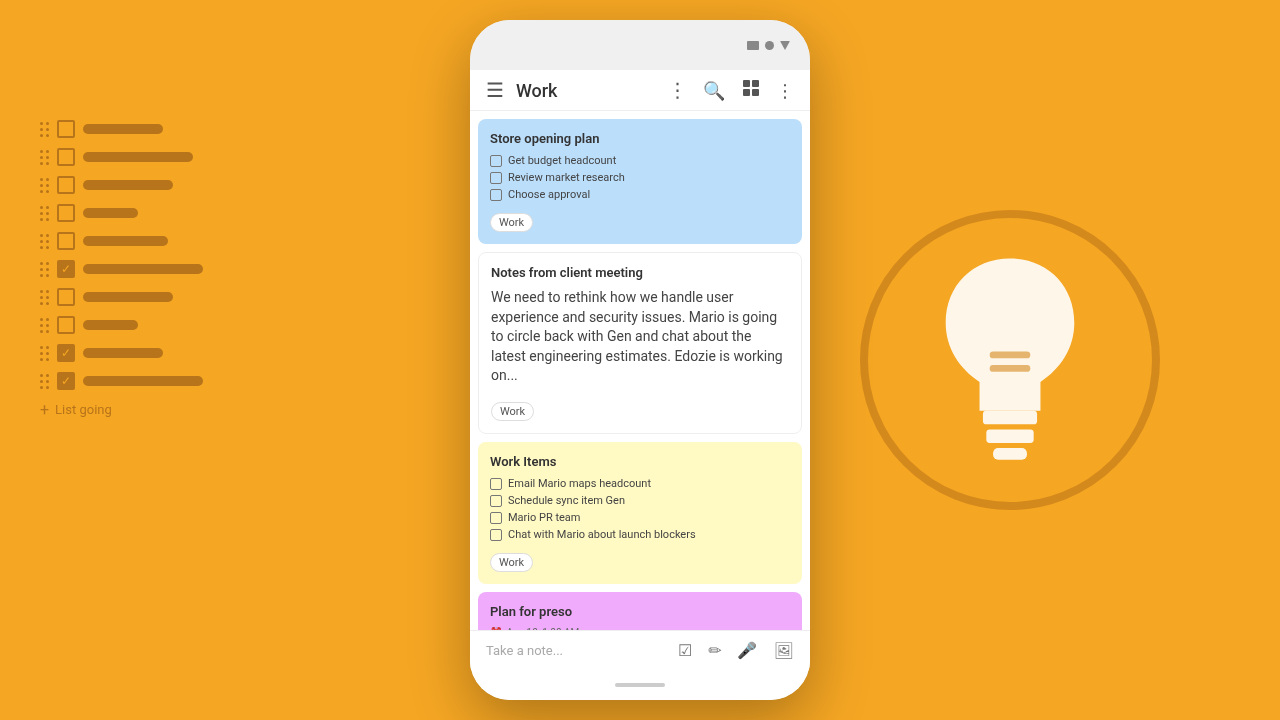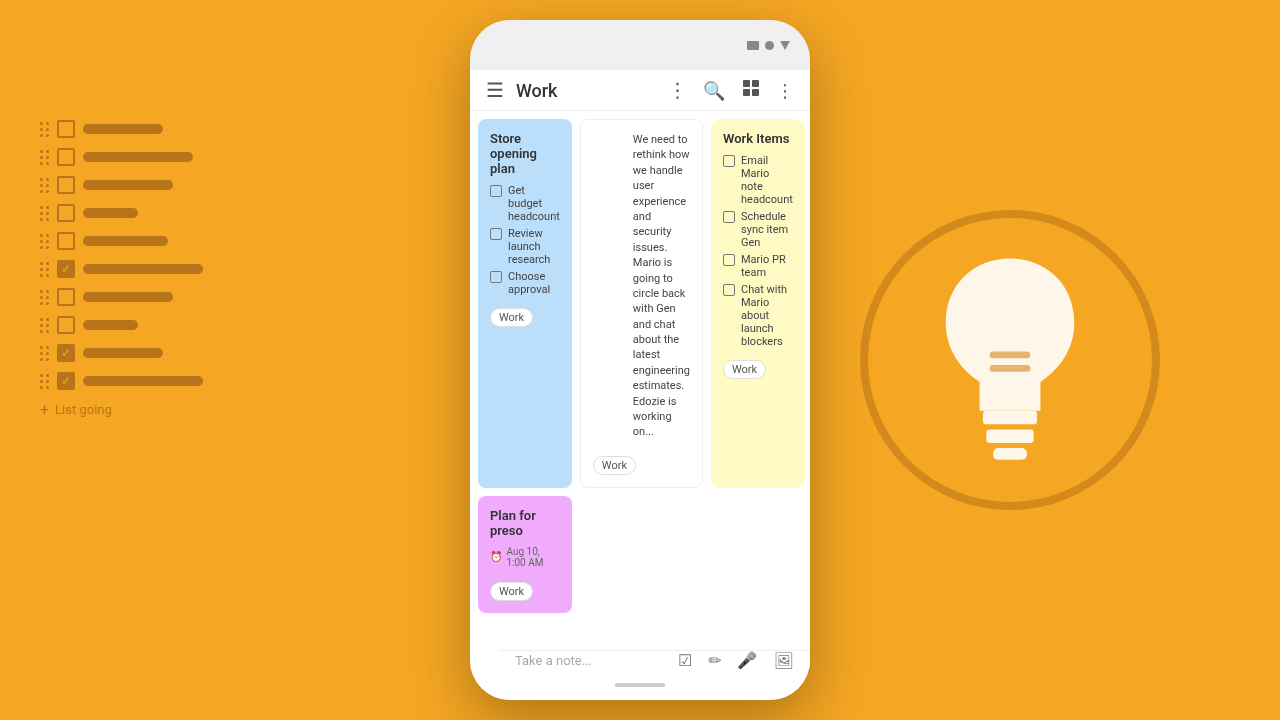--- a/index.html
+++ b/index.html
@@ -175,32 +175,32 @@
       color: #555;
       cursor: pointer;
     }
 
     
     .notes-container {
       flex: 1;
       padding: 8px;
       overflow-y: auto;
       display: grid;
-      grid-template-columns: 1fr 1fr 1fr;
+      grid-template-columns: 1fr;
       grid-template-rows: auto auto;
       gap: 8px;
       align-content: start;
     }
 
     .note-card {
       border-radius: 8px;
       padding: 12px;
       position: relative;
     }
-    .note-card.yellow { background: #FFF9C4; border-radius: 11px; }
+    .note-card.yellow { background: #FFF9C4; }
     .note-card.blue { background: #BBDEFB; }
     .note-card.teal { background: #f0abfc; }
 
     .note-title {
       font-size: 13px;
       font-weight: 600;
       color: #333;
       margin-bottom: 8px;
     }
 
@@ -226,45 +226,43 @@
       background: white;
       border-radius: 12px;
       padding: 2px 8px;
       font-size: 11px;
       color: #555;
       margin-top: 8px;
       border: 1px solid #ddd;
     }
 
     .note-body {
-      font-size: 11px;
+      font-size: 14px;
       color: #444;
       line-height: 1.4;
       margin-bottom: 8px;
-      margin-left: 40px;
     }
 
     .note-time {
       display: flex;
       align-items: center;
       gap: 4px;
       font-size: 10px;
       color: #666;
       margin-bottom: 6px;
     }
 
     
     .bottom-bar {
       background: white;
       border-top: 1px solid #eee;
-      padding: 0 16px;
+      padding: 10px 16px;
       display: flex;
       align-items: center;
       justify-content: space-between;
-      margin-left: 29px;
     }
     .take-note-placeholder {
       font-size: 13px;
       color: #aaa;
     }
     .bottom-icons {
       display: flex;
       gap: 16px;
     }
     .bottom-icon {
@@ -482,39 +480,40 @@
     <div class="notes-container">
 
       <div class="note-card blue">
         <div class="note-title">Store opening plan</div>
         <div class="note-checkbox-item">
           <div class="cb"></div>
           <span>Get budget headcount</span>
         </div>
         <div class="note-checkbox-item">
           <div class="cb"></div>
-          <span>Review launch research</span>
+          <span>Review market research</span>
         </div>
         <div class="note-checkbox-item">
           <div class="cb"></div>
           <span>Choose approval</span>
         </div>
         <span class="note-tag">Work</span>
       </div>
 
       <div class="note-card" style="background:white; border: 1px solid #eee;">
+        <div class="note-title">Notes from client meeting</div>
         <div class="note-body">We need to rethink how we handle user experience and security issues. Mario is going to circle back with Gen and chat about the latest engineering estimates. Edozie is working on...</div>
         <span class="note-tag">Work</span>
       </div>
 
       <div class="note-card yellow">
         <div class="note-title">Work Items</div>
         <div class="note-checkbox-item">
           <div class="cb"></div>
-          <span>Email Mario note headcount</span>
+          <span>Email Mario maps headcount</span>
         </div>
         <div class="note-checkbox-item">
           <div class="cb"></div>
           <span>Schedule sync item Gen</span>
         </div>
         <div class="note-checkbox-item">
           <div class="cb"></div>
           <span>Mario PR team</span>
         </div>
         <div class="note-checkbox-item">

